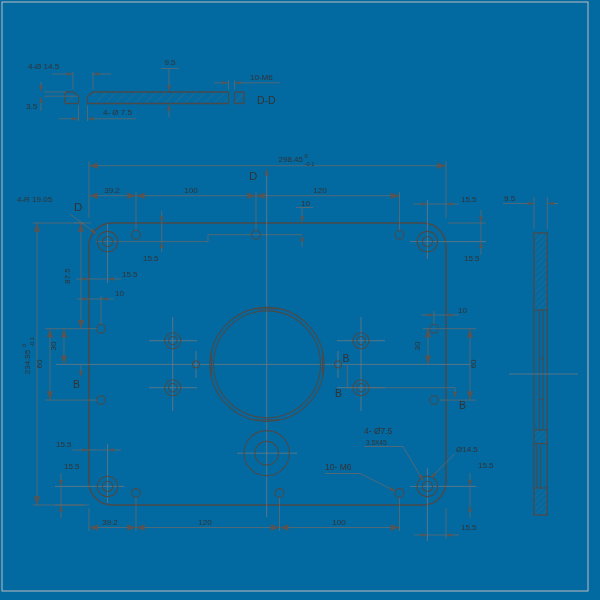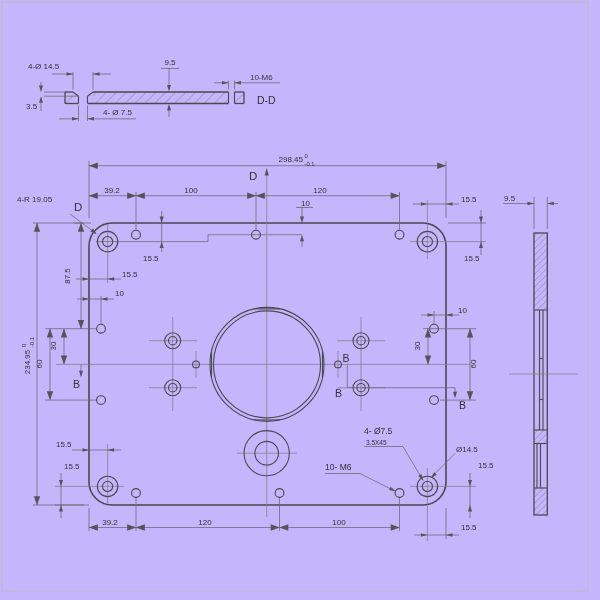--- a/index.html
+++ b/index.html
@@ -1,16 +1,16 @@
 <!DOCTYPE html>
 <html><head>
 <meta charset="utf-8">
 <style>
   html,body{margin:0;padding:0;background:#fff;}
-  #sheet{position:relative;width:600px;height:600px;background:#c4b5fd;overflow:hidden;}
+  #sheet{position:relative;width:600px;height:600px;background:#0369a1;overflow:hidden;}
   svg{display:block;}
   text{font-family:"Liberation Sans", sans-serif;fill:#333;}
   .t8{font-size:8px;}
   .t85{font-size:8.5px;}
   .t65{font-size:6.5px;}
   .t55{font-size:5.8px;}
   .t10{font-size:10.5px;}
   .t11{font-size:11.5px;}
   .o1{stroke:#4a4a4a;stroke-width:1.6;fill:none;}
   .o2{stroke:#4a4a4a;stroke-width:1.1;fill:none;}

